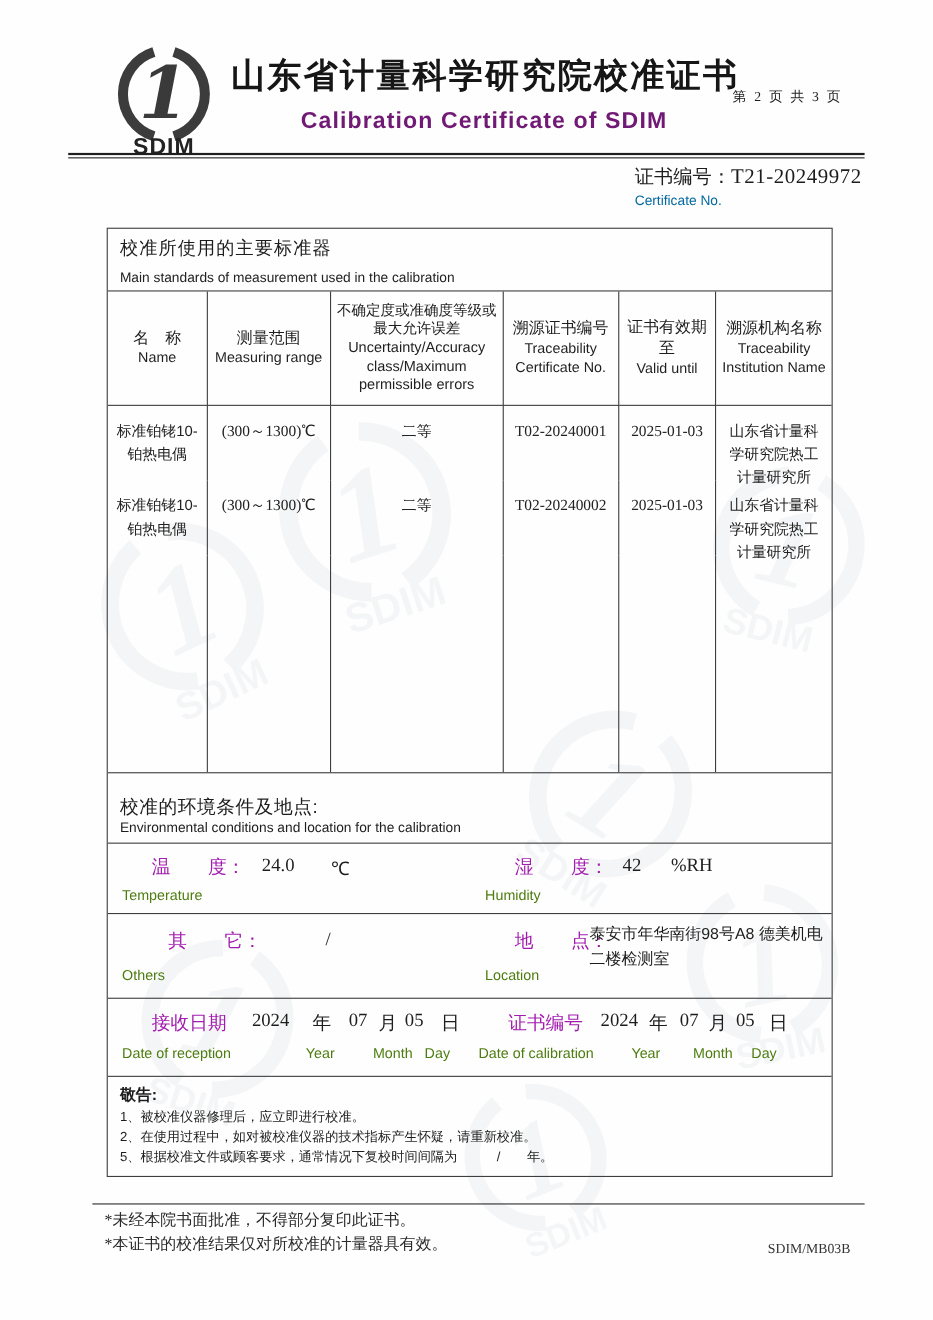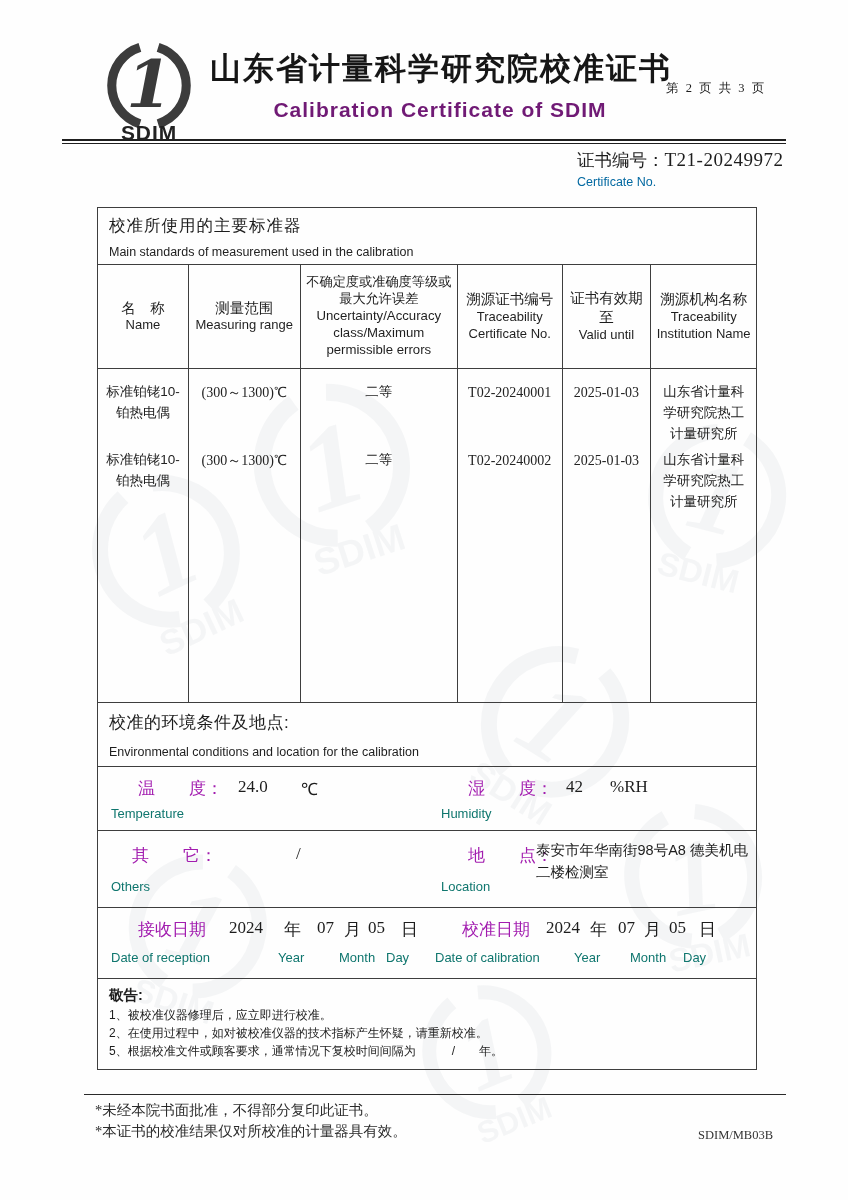--- a/index.html
+++ b/index.html
@@ -63,33 +63,33 @@
     text-align: center; padding: 2px 3px; line-height: 1.3;
   }
   .hc .hzh { font-size: 14.5px; }
   .hc .hen { font-size: 13px; color: #1f1f1f; }
   .hc.tight .hzh, .hc.tight .hen { font-size: 13.2px; line-height: 1.28; }
   .std-table .dc {
     padding: 13px 6px 0; text-align: center; font-size: 13.5px; line-height: 1.55; color: #222;
   }
   .std-table .dc.num { font-family: "Liberation Serif", serif; font-size: 14px; }
 
-  .sec-envtitle { height: 64px; padding: 8px 11px 7px; display: flex; flex-direction: column; justify-content: space-between; }
+  .sec-envtitle { height: 64px; padding: 8px 11px 7px; display: flex; flex-direction: column; justify-content: flex-end; }
   .sec-envtitle .zh { font-size: 17px; letter-spacing: 0.5px; }
   .sec-envtitle .en { font-size: 12.5px; }
 
   .sec-temp   { height: 64px; }
   .sec-others { height: 77px; }
   .sec-dates  { height: 71px; }
   .sec-notice { height: 88px; border-bottom: none; padding: 7px 11px; }
 
   .abs { position: absolute; white-space: nowrap; }
   .lab  { font-size: 17px; color: #a21caf; margin-left: 27px; }
   .val  { font-family: "Liberation Serif", serif; font-size: 17px; }
-  .sub  { font-size: 13px; color: #0f766e; }
+  .sub  { font-size: 13px; color: #4d7c0f; }
   .loc-val { white-space: normal; font-size: 14.5px; line-height: 1.5; width: 224px; }
 
   .sec-notice .ntitle { font-size: 14.5px; font-weight: 600; margin-bottom: 2px; }
   .sec-notice .nitem  { font-size: 12px; line-height: 1.48; white-space: pre-wrap; }
 
   
   .foot-rule { position: absolute; left: 84px; top: 1094px; width: 702px; border-top: 1.6px solid #2a2a2a; }
   .footnotes { position: absolute; left: 95px; top: 1100px; font-family: "Liberation Serif", serif; font-size: 14.5px; line-height: 1.45; color: #2b2b2b; }
   .form-no  { position: absolute; left: 698px; top: 1128px; font-family: "Liberation Serif", serif; font-size: 12.5px; color: #333; }
 </style>
@@ -228,38 +228,38 @@
       <span class="abs val" style="left:140px;top:10px">24.0</span>
       <span class="abs val" style="left:203px;top:10px">℃</span>
       <span class="abs sub" style="left:13px;top:39px">Temperature</span>
       <span class="abs lab" style="left:343px;top:10px">湿　　度：</span>
       <span class="abs val" style="left:468px;top:10px">42</span>
       <span class="abs val" style="left:512px;top:10px">%RH</span>
       <span class="abs sub" style="left:343px;top:39px">Humidity</span>
     </div>
 
     <div class="sec sec-others">
-      <span class="abs lab" style="left:7px;top:13px">其　　它：</span>
+      <span class="abs lab" style="left:28px;top:13px">其　　它：</span>
       <span class="abs val" style="left:198px;top:13px">/</span>
       <span class="abs sub" style="left:13px;top:48px">Others</span>
       <span class="abs lab" style="left:343px;top:13px">地　　点：</span>
       <span class="abs loc-val" style="left:438px;top:9px">泰安市年华南街98号A8 德美机电二楼检测室</span>
       <span class="abs sub" style="left:343px;top:48px">Location</span>
     </div>
 
     <div class="sec sec-dates">
       <span class="abs lab" style="left:13px;top:10px">接收日期</span>
       <span class="abs val" style="left:131px;top:10px">2024</span>
       <span class="abs val" style="left:186px;top:10px">年</span>
       <span class="abs val" style="left:219px;top:10px">07</span>
       <span class="abs val" style="left:246px;top:10px">月</span>
       <span class="abs val" style="left:270px;top:10px">05</span>
       <span class="abs val" style="left:303px;top:10px">日</span>
 
-      <span class="abs lab" style="left:337px;top:10px">校准日期</span>
+      <span class="abs lab" style="left:337px;top:10px">证书编号</span>
       <span class="abs val" style="left:448px;top:10px">2024</span>
       <span class="abs val" style="left:492px;top:10px">年</span>
       <span class="abs val" style="left:520px;top:10px">07</span>
       <span class="abs val" style="left:546px;top:10px">月</span>
       <span class="abs val" style="left:571px;top:10px">05</span>
       <span class="abs val" style="left:601px;top:10px">日</span>
 
       <span class="abs sub" style="left:13px;top:42px">Date of reception</span>
       <span class="abs sub" style="left:180px;top:42px">Year</span>
       <span class="abs sub" style="left:241px;top:42px">Month</span>

